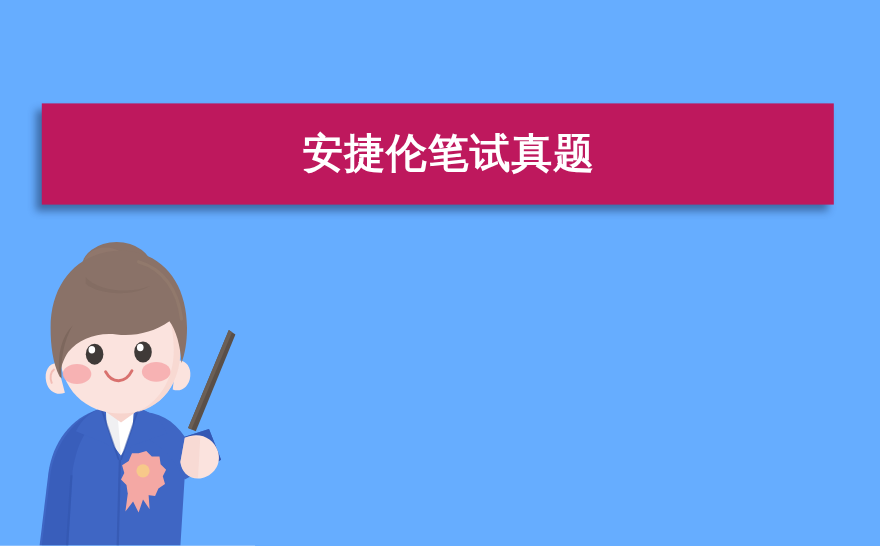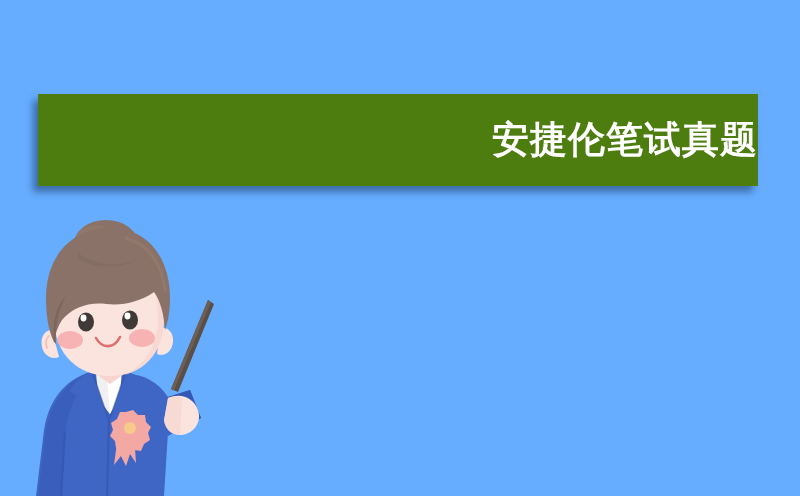--- a/index.html
+++ b/index.html
@@ -20,25 +20,25 @@
     overflow: hidden;
   }
 
   
   #banner {
     position: absolute;
     left: 38px;
     top: 94px;
     width: 720px;
     height: 92px;
-    background: #4d7c0f;
+    background: #be185d;
     box-shadow: -5px 6px 7px rgba(14, 32, 64, 0.45);
     display: flex;
     align-items: center;
-    justify-content: flex-end;
+    justify-content: center;
     box-sizing: border-box;
     padding-left: 20px;
   }
   #banner-title {
     color: #ffffff;
     font-size: 37px;
     font-weight: bold;
     letter-spacing: 1px;
     line-height: 1;
     white-space: nowrap;

